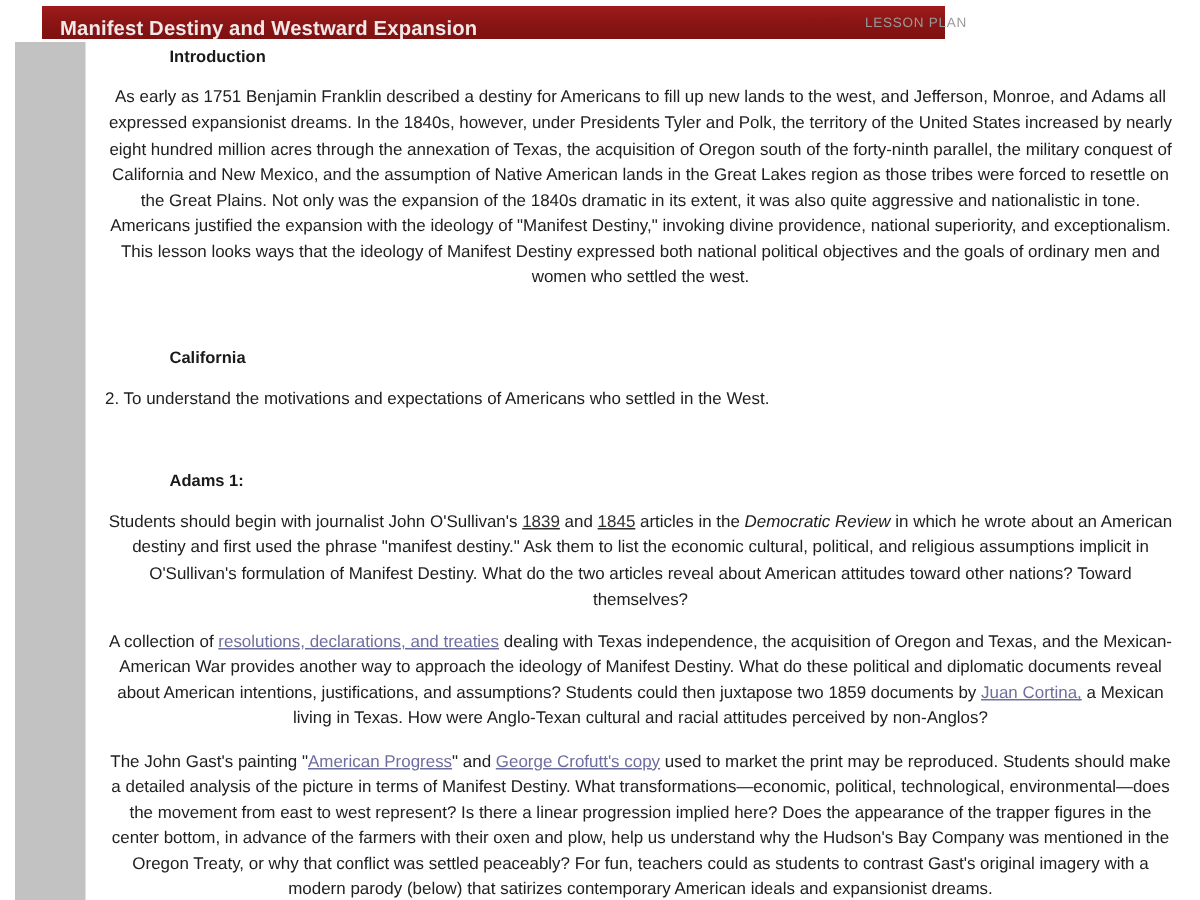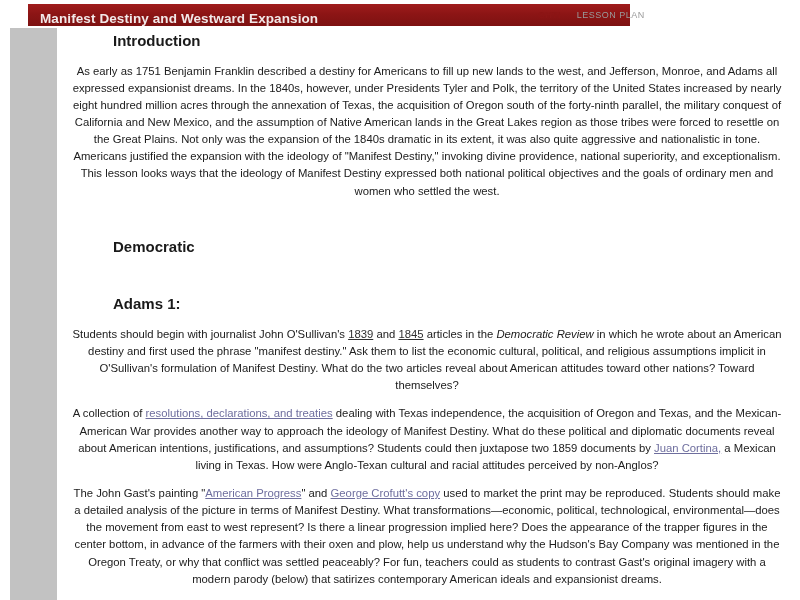--- a/index.html
+++ b/index.html
@@ -79,21 +79,21 @@
   
   #content {
     position: absolute;
     left: 70px;
     top: 31px;
     width: 714px;
     height: 569px;
     overflow: hidden;
   }
   .section-heading {
-    font-size: 15px;
+    font-size: 11px;
     font-weight: bold;
     color: #1a1a1a;
     margin: 0 0 12px 0;
     line-height: 1.3;
     padding-left: 43px;
   }
   .gap-lg { height: 26px; }
   p.body {
     font-size: 11.3px;
     line-height: 1.52;
@@ -133,22 +133,23 @@
 <div id="sidebar"></div>
 
 <div id="content">
 
   <h2 class="section-heading">Introduction</h2>
 
   <p class="body">As early as 1751 Benjamin Franklin described a destiny for Americans to fill up new lands to the west, and Jefferson, Monroe, and Adams all expressed expansionist dreams.  In the 1840s, however, under Presidents Tyler and Polk, the territory of the United States increased by nearly eight hundred million acres through the annexation of Texas, the acquisition of Oregon south of the forty-ninth parallel, the military conquest of California and New Mexico, and the assumption of Native American lands in the Great Lakes region as those tribes were forced to resettle on the Great Plains.  Not only was the expansion of the 1840s dramatic in its extent, it was also quite aggressive and nationalistic in tone.  Americans justified the expansion with the ideology of "Manifest Destiny," invoking divine providence, national superiority, and exceptionalism.  This lesson looks ways that the ideology of Manifest Destiny expressed both national political objectives and the goals of ordinary men and women who settled the west.</p>
 
   <div class="gap-lg"></div>
 
-  <h2 class="section-heading">Democratic</h2>
+  <h2 class="section-heading">California</h2>
 
+  <div class="num-item">2.  To understand the motivations and expectations of Americans who settled in the West.</div>
 
   <div class="gap-lg"></div>
 
   <h2 class="section-heading">Adams 1:</h2>
 
   <p class="body">
     <span>Students should begin with journalist John O'Sullivan's </span><a class="dark-link" href="#">1839</a><span> and </span><a class="dark-link" href="#">1845</a><span> articles in the </span><em class="work">Democratic Review</em><span> in which he wrote about an American destiny and first used the phrase "manifest destiny."  Ask them to list the economic cultural, political, and religious assumptions implicit in O'Sullivan's formulation of Manifest Destiny.  What do the two articles reveal about American attitudes toward other nations?  Toward themselves?</span>
   </p>
 
   <p class="body">

